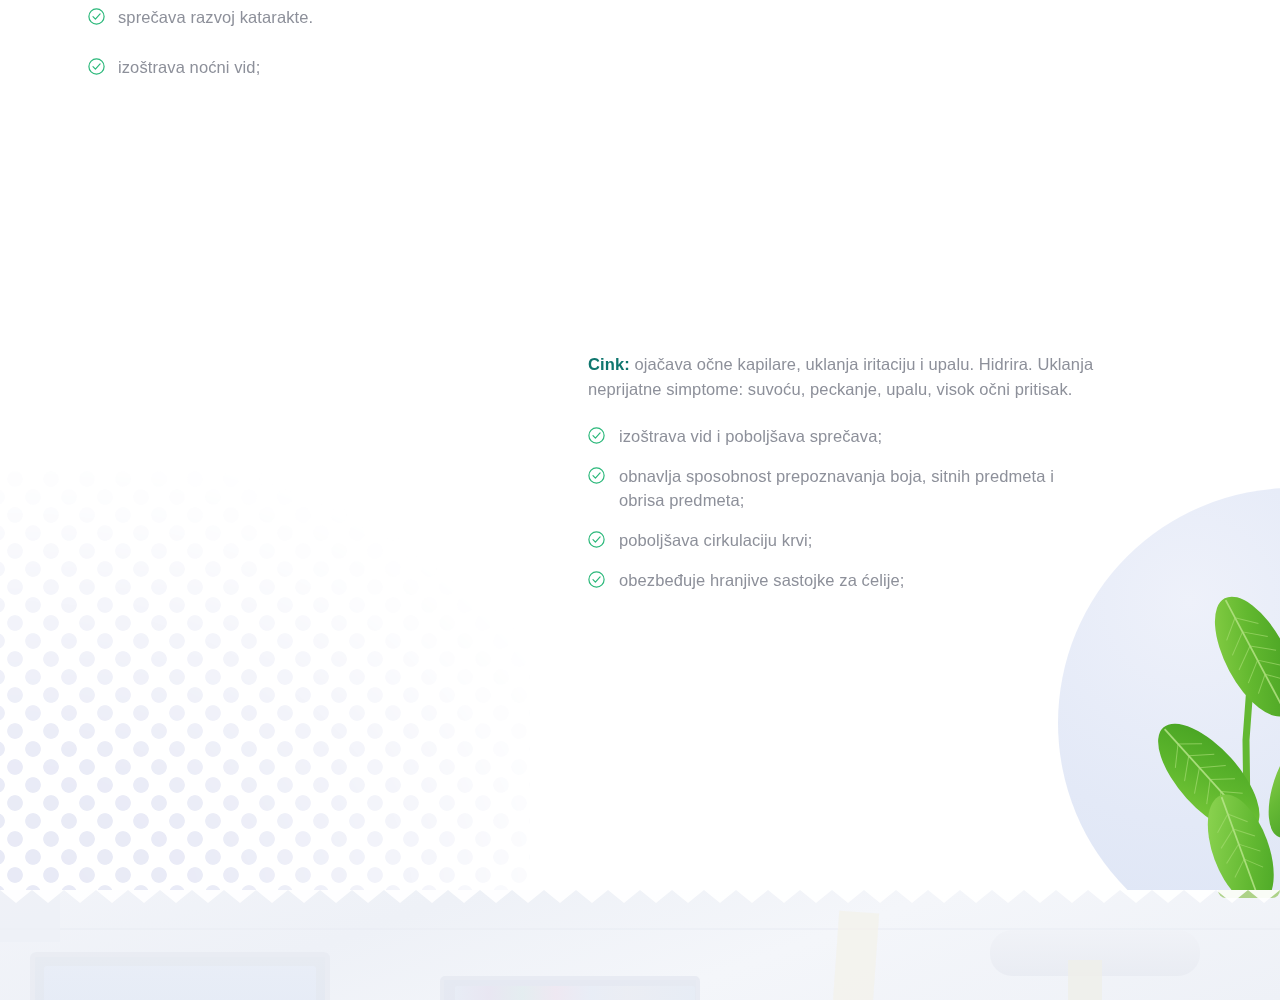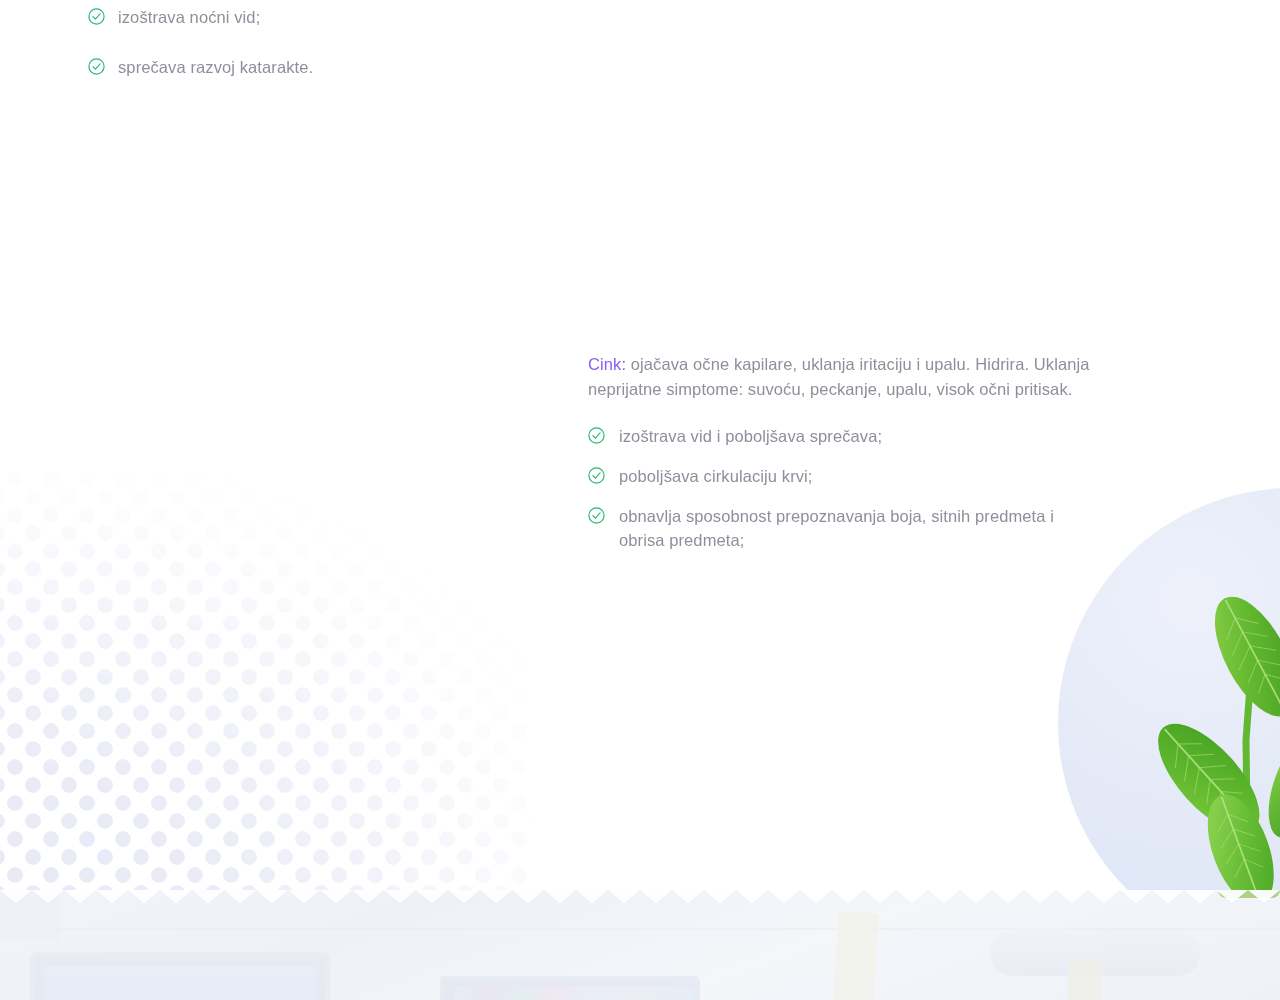--- a/index.html
+++ b/index.html
@@ -90,22 +90,22 @@
   }
 
   .lead-paragraph {
     margin: 0 0 22px 0;
     font-size: 16.5px;
     line-height: 25px;
     color: #8d909a;
     letter-spacing: 0.1px;
   }
   .lead-paragraph .term {
-    color: #8b5cf6;
-    font-weight: normal;
+    color: #0f766e;
+    font-weight: bold;
   }
 
   
   .check-list {
     list-style: none;
     margin: 0;
     padding: 0;
   }
   .check-item {
     position: relative;
@@ -309,30 +309,30 @@
     </div>
 
     <ul class="check-list bullet-group-top">
       <li class="check-item">
         <span class="check-icon">
           <svg width="17" height="17" viewBox="0 0 17 17" xmlns="http://www.w3.org/2000/svg">
             <circle cx="8.5" cy="8.5" r="7.6" fill="none" stroke="#2ab87a" stroke-width="1.2"></circle>
             <path d="M5 8.7 L7.4 11.1 L12.1 5.9" fill="none" stroke="#2ab87a" stroke-width="1.2" stroke-linecap="round" stroke-linejoin="round"></path>
           </svg>
         </span>
-        <span>izoštrava noćni vid;</span>
+        <span>sprečava razvoj katarakte.</span>
       </li>
       <li class="check-item">
         <span class="check-icon">
           <svg width="17" height="17" viewBox="0 0 17 17" xmlns="http://www.w3.org/2000/svg">
             <circle cx="8.5" cy="8.5" r="7.6" fill="none" stroke="#2ab87a" stroke-width="1.2"></circle>
             <path d="M5 8.7 L7.4 11.1 L12.1 5.9" fill="none" stroke="#2ab87a" stroke-width="1.2" stroke-linecap="round" stroke-linejoin="round"></path>
           </svg>
         </span>
-        <span>sprečava razvoj katarakte.</span>
+        <span>izoštrava noćni vid;</span>
       </li>
     </ul>
 
     <div class="text-column">
 
       <p class="lead-paragraph">
         <span class="term">Cink:</span>
         <span>ojačava očne kapilare, uklanja iritaciju i upalu. Hidrira. Uklanja neprijatne simptome: suvoću, peckanje, upalu, visok očni pritisak.</span>
       </p>
 
@@ -346,30 +346,39 @@
           </span>
           <span>izoštrava vid i poboljšava sprečava;</span>
         </li>
         <li class="check-item tight">
           <span class="check-icon">
             <svg width="17" height="17" viewBox="0 0 17 17" xmlns="http://www.w3.org/2000/svg">
               <circle cx="8.5" cy="8.5" r="7.6" fill="none" stroke="#2ab87a" stroke-width="1.2"></circle>
               <path d="M5 8.7 L7.4 11.1 L12.1 5.9" fill="none" stroke="#2ab87a" stroke-width="1.2" stroke-linecap="round" stroke-linejoin="round"></path>
             </svg>
           </span>
+          <span>obnavlja sposobnost prepoznavanja boja, sitnih predmeta i obrisa predmeta;</span>
+        </li>
+        <li class="check-item tight">
+          <span class="check-icon">
+            <svg width="17" height="17" viewBox="0 0 17 17" xmlns="http://www.w3.org/2000/svg">
+              <circle cx="8.5" cy="8.5" r="7.6" fill="none" stroke="#2ab87a" stroke-width="1.2"></circle>
+              <path d="M5 8.7 L7.4 11.1 L12.1 5.9" fill="none" stroke="#2ab87a" stroke-width="1.2" stroke-linecap="round" stroke-linejoin="round"></path>
+            </svg>
+          </span>
           <span>poboljšava cirkulaciju krvi;</span>
         </li>
         <li class="check-item tight">
           <span class="check-icon">
             <svg width="17" height="17" viewBox="0 0 17 17" xmlns="http://www.w3.org/2000/svg">
               <circle cx="8.5" cy="8.5" r="7.6" fill="none" stroke="#2ab87a" stroke-width="1.2"></circle>
               <path d="M5 8.7 L7.4 11.1 L12.1 5.9" fill="none" stroke="#2ab87a" stroke-width="1.2" stroke-linecap="round" stroke-linejoin="round"></path>
             </svg>
           </span>
-          <span>obnavlja sposobnost prepoznavanja boja, sitnih predmeta i obrisa predmeta;</span>
+          <span>obezbeđuje hranjive sastojke za ćelije;</span>
         </li>
       </ul>
 
     </div>
   </section>
 
   <section class="bottom-band">
     <div class="band-shape band-desk-edge"></div>
     <div class="band-shape band-left-block"></div>
     <div class="band-shape band-monitor-1"></div>

